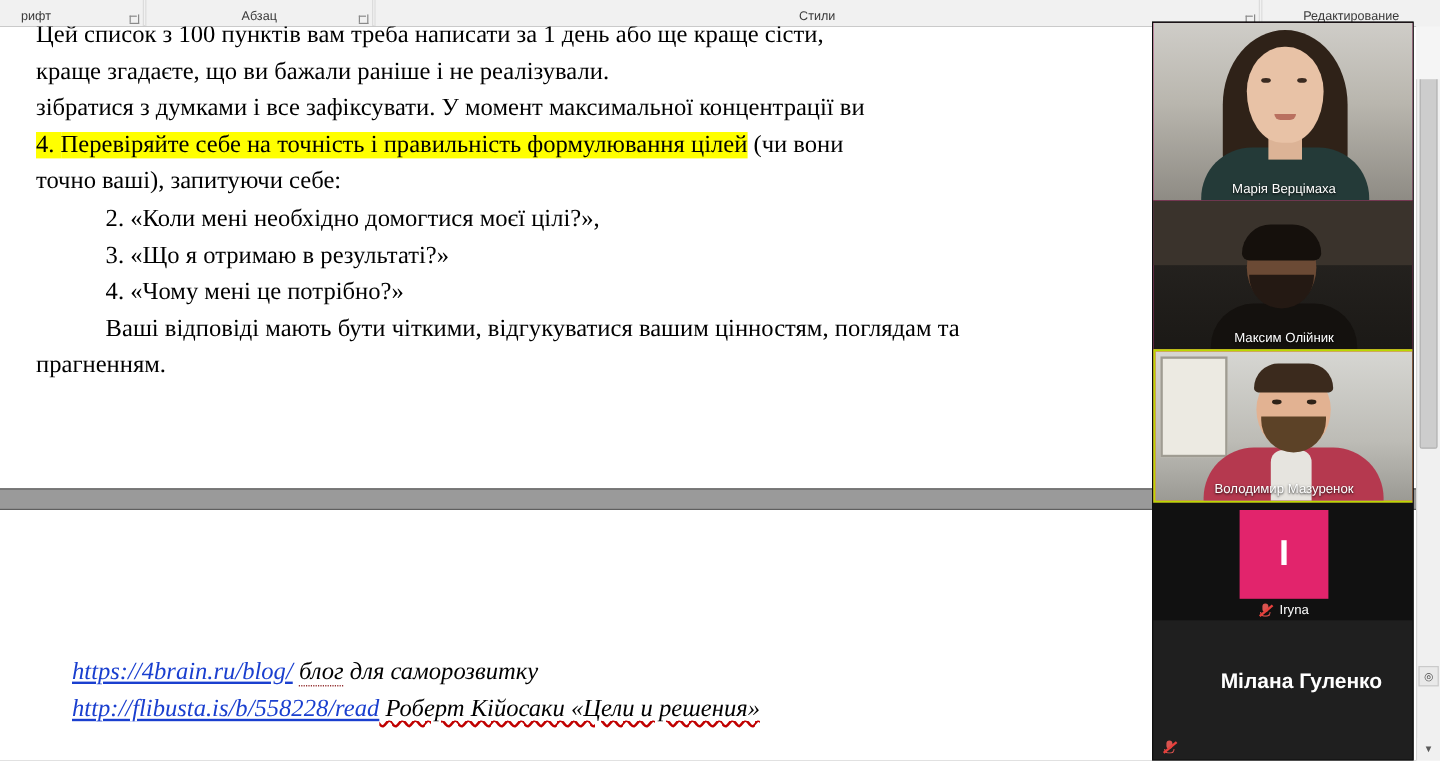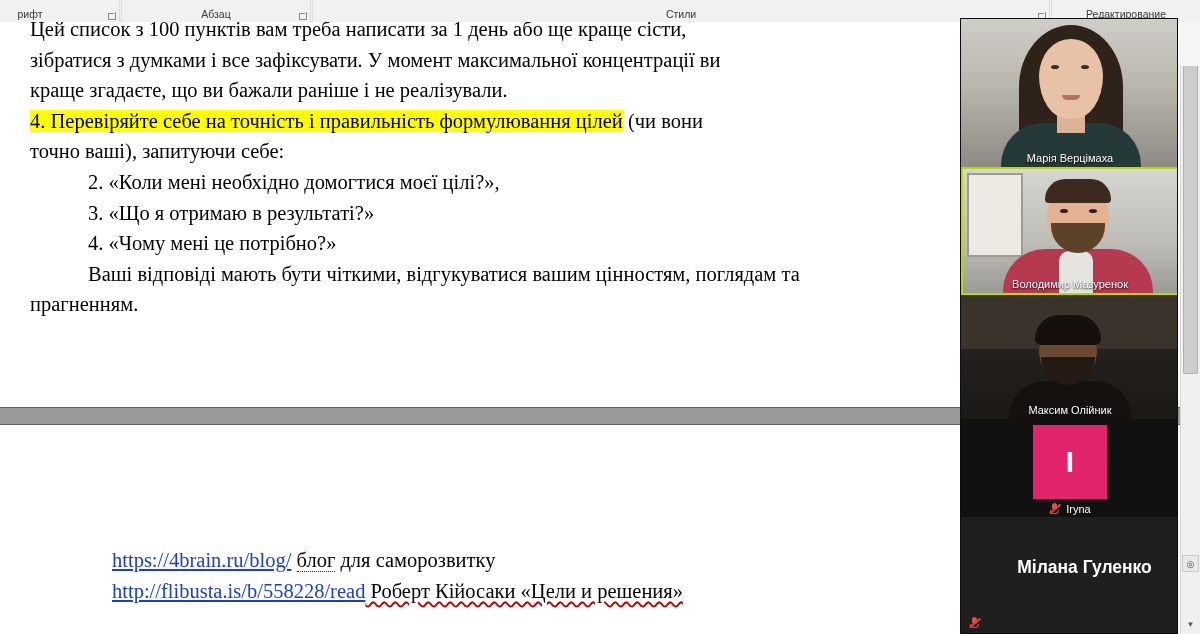--- a/index.html
+++ b/index.html
@@ -107,22 +107,23 @@
     top: -8px; left: 0; right: 0;
   }
   .list-line {
     margin: 0;
     padding-left: 88px;
     white-space: nowrap;
   }
 
   .link-line {
     margin: 0;
-    padding-left: 112px;
+    padding-left: 60px;
     white-space: nowrap;
+    font-style: italic;
   }
   .doclink {
     color: #1a3fcf;
     text-decoration: underline;
   }
   .dotted-ul {
     border-bottom: 1px dotted #7a0000;
   }
   .wavy {
     text-decoration: underline;
@@ -445,24 +446,24 @@
   </div>
 
   <div class="doc-scroll">
 
     <div class="page page1">
       <div class="doc-text clip-top">
         <p class="para">
           <span class="para-indent-inline">Цей список з 100 пунктів вам треба написати за 1 день або ще краще сісти,</span>
         </p>
         <p class="para">
+          <span>краще згадаєте, що ви бажали раніше і не реалізували.</span>
+        </p>
+        <p class="para">
           <span>зібратися з думками і все зафіксувати. У момент максимальної концентрації ви</span>
-        </p>
-        <p class="para">
-          <span>краще згадаєте, що ви бажали раніше і не реалізували.</span>
         </p>
 
         <p class="para">
           <span class="hl">4.</span><span class="hl">&nbsp;</span><span class="hl">Перевіряйте себе на точність і правильність формулювання цілей</span><span> (чи вони</span>
         </p>
         <p class="para">
           <span>точно ваші), запитуючи себе:</span>
         </p>
 
         <p class="list-line">2. «Коли мені необхідно домогтися моєї цілі?»,</p>
@@ -502,45 +503,45 @@
     <div class="tile t1">
       <div class="t1-bg"></div>
       <div class="t1-hair"></div>
       <div class="t1-body"></div>
       <div class="t1-neck"></div>
       <div class="t1-face"></div>
       <div class="t1-eye l"></div>
       <div class="t1-eye r"></div>
       <div class="t1-mouth"></div>
       <div class="tile-name">Марія Верцімаха</div>
+    </div>
+
+    <div class="tile t2">
+      <div class="t2-bg"></div>
+      <div class="t2-wall"></div>
+      <div class="t2-body"></div>
+      <div class="t2-head"></div>
+      <div class="t2-beard"></div>
+      <div class="t2-hair"></div>
+      <div class="tile-name">Максим Олійник</div>
     </div>
 
     <div class="tile t3">
       <div class="t3-bg"></div>
       <div class="t3-window"></div>
       <div class="t3-body"></div>
       <div class="t3-shirt"></div>
       <div class="t3-head"></div>
       <div class="t3-beard"></div>
       <div class="t3-hair"></div>
       <div class="t3-eye l"></div>
       <div class="t3-eye r"></div>
       <div class="tile-name">Володимир Мазуренок</div>
     </div>
 
-    <div class="tile t2">
-      <div class="t2-bg"></div>
-      <div class="t2-wall"></div>
-      <div class="t2-body"></div>
-      <div class="t2-head"></div>
-      <div class="t2-beard"></div>
-      <div class="t2-hair"></div>
-      <div class="tile-name">Максим Олійник</div>
-    </div>
-
     <div class="tile t4">
       <div class="avatar-initial">I</div>
       <div class="tile-name-row">
         <span class="mic-muted">
           <span class="mic-body"></span>
             <span class="mic-base"></span>
             <span class="mic-slash"></span>
         </span>
         <span>Iryna</span>
       </div>

